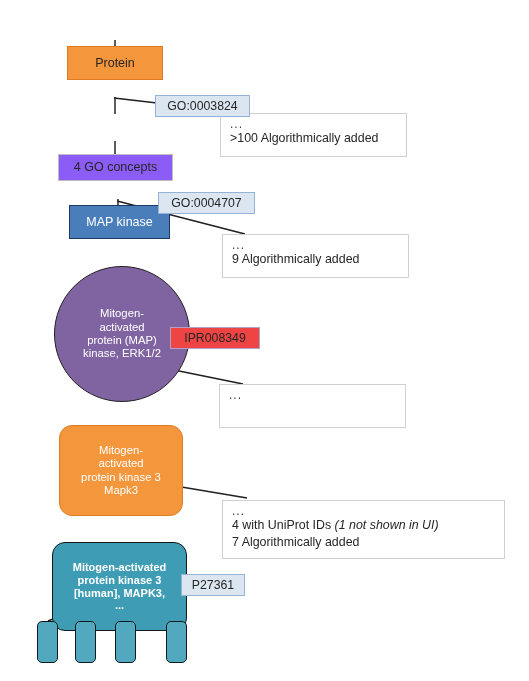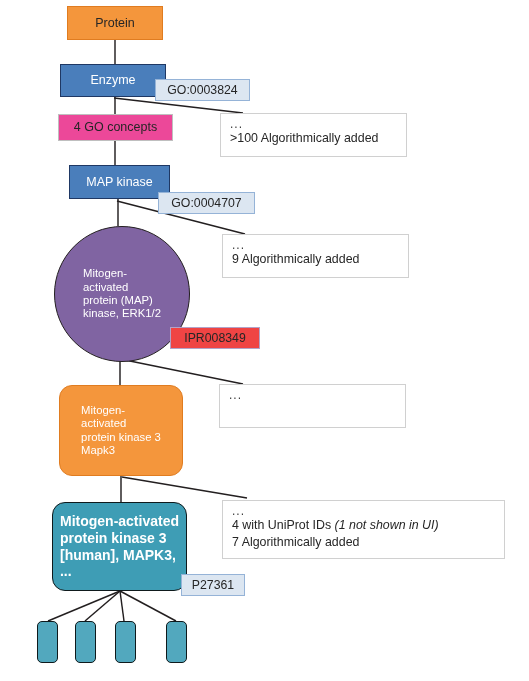--- a/index.html
+++ b/index.html
@@ -24,21 +24,23 @@
     width: 529px;
     height: 681px;
     overflow: visible;
   }
   .node {
     position: absolute;
     box-sizing: border-box;
     display: flex;
     align-items: center;
     justify-content: center;
+    text-align: center;
     line-height: 1.18;
+    margin-top: 40px;
   }
   
   #node-protein {
     left: 67px; top: 6px; width: 96px; height: 34px;
     background: #F4963C;
     border: 1.3px solid #E07C20;
     color: #262626;
     font-size: 12.5px;
     z-index: 4;
   }
@@ -47,21 +49,21 @@
     left: 60px; top: 64px; width: 106px; height: 33px;
     background: #4A7EBB;
     border: 1.6px solid #1F3864;
     color: #ffffff;
     font-size: 12.5px;
     z-index: 4;
   }
   
   #node-go-concepts {
     left: 58px; top: 114px; width: 115px; height: 27px;
-    background: #ec4899;
+    background: #8b5cf6;
     border: 1px solid #BFBFBF;
     color: #262626;
     font-size: 12.5px;
     z-index: 5;
   }
   
   #node-map-kinase {
     left: 69px; top: 165px; width: 101px; height: 34px;
     background: #4A7EBB;
     border: 1.6px solid #1F3864;
@@ -89,21 +91,21 @@
     font-size: 11.3px;
     z-index: 4;
   }
   
   #node-mapk3-human {
     left: 52px; top: 502px; width: 135px; height: 89px;
     border-radius: 13px;
     background: #3E9DB5;
     border: 1.8px solid #0F1A1C;
     color: #ffffff;
-    font-size: 14px;
+    font-size: 11px;
     font-weight: bold;
     z-index: 4;
   }
   
   .leaf {
     position: absolute;
     width: 21px;
     height: 42px;
     border-radius: 5px;
     background: #52A8BE;
@@ -128,21 +130,21 @@
     z-index: 6;
   }
   .chip-blue {
     background: #DCE6F1;
     border: 1px solid #95B3D7;
   }
   .chip-purple {
     background: #ef4444;
     border: 1px solid #B2A2C7;
   }
-  #chip-go-0003824 { left: 155px; top: 79px;  width: 95px;  height: 22px; }
+  #chip-go-0003824 { left: 155px; top: 95px;  width: 95px;  height: 22px; }
   #chip-go-0004707 { left: 158px; top: 192px; width: 97px;  height: 22px; }
   #chip-ipr008349  { left: 170px; top: 327px; width: 90px;  height: 22px; }
   #chip-p27361     { left: 181px; top: 574px; width: 64px;  height: 22px; }
   #chip-p27361-star{ left: 190px; top: 652px; width: 82px;  height: 22px; }
 
   
   .callout {
     position: absolute;
     box-sizing: border-box;
     background: #ffffff;
@@ -199,23 +201,20 @@
       <line x1="120" y1="591" x2="85" y2="621"></line>
       <line x1="120" y1="591" x2="124" y2="621"></line>
       <line x1="120" y1="591" x2="176" y2="621"></line>
     </g>
   </svg>
 
   <div class="node" id="node-protein">
     <span>Protein</span>
   </div>
 
-  <div class="node" id="node-enzyme">
-    <span>Enzyme</span>
-  </div>
 
   <div class="node" id="node-go-concepts">
     <span>4 GO concepts</span>
   </div>
 
   <div class="node" id="node-map-kinase">
     <span>MAP kinase</span>
   </div>
 
   <div class="node" id="node-erk-circle">

